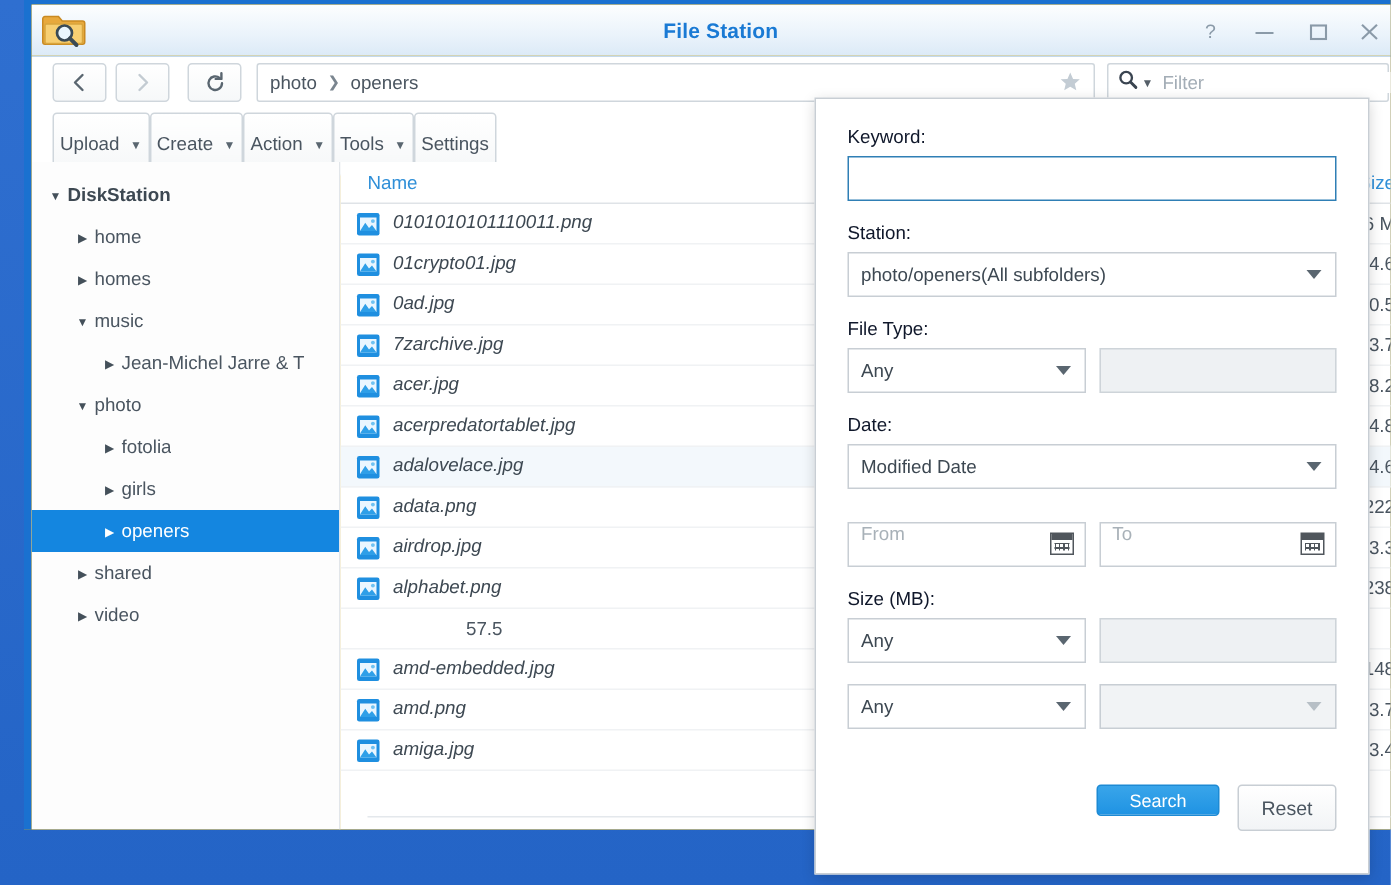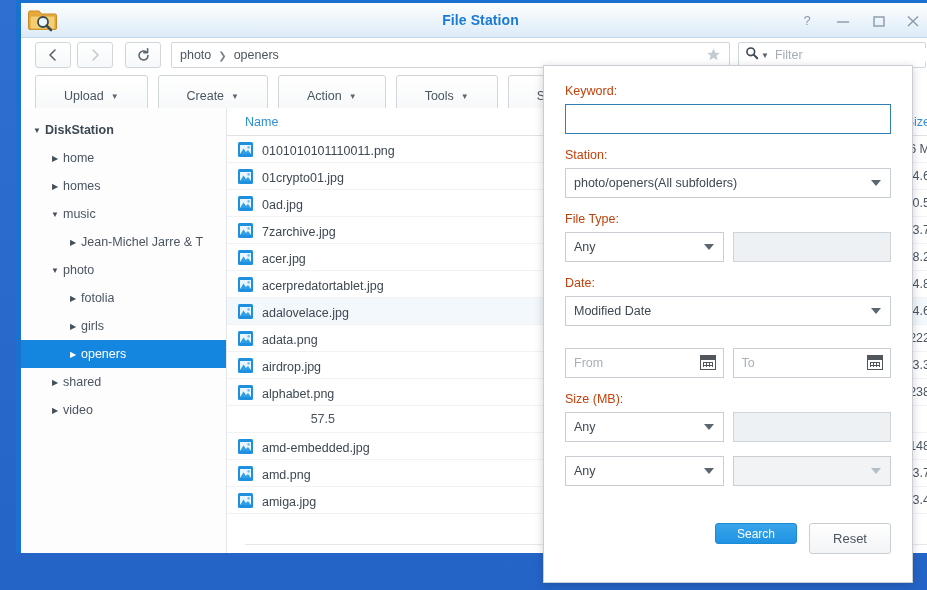--- a/index.html
+++ b/index.html
@@ -110,22 +110,21 @@
 
   
   #toolbar {
     height: 36px;
     padding: 3px 14px 0 14px;
     display: flex; align-items: flex-start;
     background: #ffffff;
   }
   .tb-btn {
     height: 42px;
-    padding: 0 28px;
-    margin-right: 10px;
+    padding: 0 4px;
     border: 1px solid #cfd6dc;
     border-radius: 3px;
     background: linear-gradient(180deg,#ffffff 0%,#f5f7f8 100%);
     font-size: 12.5px; color: #4a5560;
     display: flex; align-items: center;
     font-family: inherit;
   }
   .tb-caret { margin-left: 7px; font-size: 8px; color: #5a6670; }
 
   
@@ -180,21 +179,21 @@
   #fl-head .col-name { flex: 1; padding-left: 18px; }
   #fl-head .col-size { width: 118px; text-align: right; padding-right: 10px; border-left: 1px solid #e6eaee; }
   .frow {
     display: flex; align-items: center;
     height: 27px;
     border-bottom: 1px solid #f0f2f4;
     font-size: 12.5px;
     color: #3d4852;
   }
   .frow.hover { background: #f3f8fc; }
-  .frow .col-name { flex: 1; padding-left: 10px; display: flex; align-items: flex-end; }
+  .frow .col-name { flex: 1; padding-left: 10px; display: flex; align-items: flex-start; font-style: italic; }
   .frow .col-size { width: 118px; text-align: right; padding-right: 10px; color: #4a5560; white-space: nowrap; }
   .fico { width: 17px; height: 17px; margin-right: 8px; flex-shrink: 0; }
   #fl-bottom-rule {
     position: absolute; left: 18px; right: 0; bottom: 8px;
     height: 1px; background: #e4e8ec;
   }
   #fl-partial {
     position: absolute; left: 10px; top: 413px;
     width: 17px; height: 4px; overflow: hidden;
   }
@@ -204,21 +203,21 @@
     position: absolute;
     left: 543px; top: 65px;
     width: 370px; height: 518px;
     background: #ffffff;
     border: 1px solid #c8ced4;
     box-shadow: 0 2px 9px rgba(0,0,0,.18);
     padding: 18px 21px 0 21px;
     z-index: 40;
   }
   .fld-label {
-    font-size: 12.5px; color: #c2410c;
+    font-size: 12.5px; color: #0f172a;
     margin-bottom: 6px;
   }
   .sp-group { margin-bottom: 14px; }
   #kw-input {
     width: 100%; height: 30px;
     border: 1px solid #2f7fb5;
     outline: none;
     font-family: inherit; font-size: 13px;
     padding: 0 7px; color: #333;
   }
@@ -263,21 +262,21 @@
   .pair { display: flex; gap: 9px; }
   .pair .sel, .pair .inp { flex: 1; }
   .inp {
     height: 30px;
     border: 1px solid #c8ced4;
     background: #fff;
     font-family: inherit; font-size: 12.5px;
     padding: 0 8px; color: #3d4852;
     outline: none;
     position: relative;
-    display: flex; align-items: center;
+    display: flex; 
   }
   .inp.greyed { background: #eef1f3; border-color: #ced4d9; }
   .inp .ph { color: #a8b1b8; }
   .cal-ico {
     position: absolute; right: 7px; top: 6px;
     width: 16px; height: 15px;
     border: 1px solid #50565c;
     background: #fff;
   }
   .cal-ico i {
@@ -298,21 +297,21 @@
   }
   #btn-search {
     width: 82px; height: 21px;
     background: linear-gradient(180deg,#39a5ea,#1f93e3);
     border: 1px solid #1d8ad4;
     border-radius: 3px;
     color: #fff; font-size: 12px;
     font-family: inherit;
   }
   #btn-reset {
-    width: 82px; height: 31px;
+    width: 66px; height: 31px;
     background: linear-gradient(180deg,#ffffff,#f2f4f6);
     border: 1px solid #c8ced4;
     border-radius: 3px;
     color: #4a5560; font-size: 13px;
     font-family: inherit;
   }
 </style>
 </head>
 <body>
 

